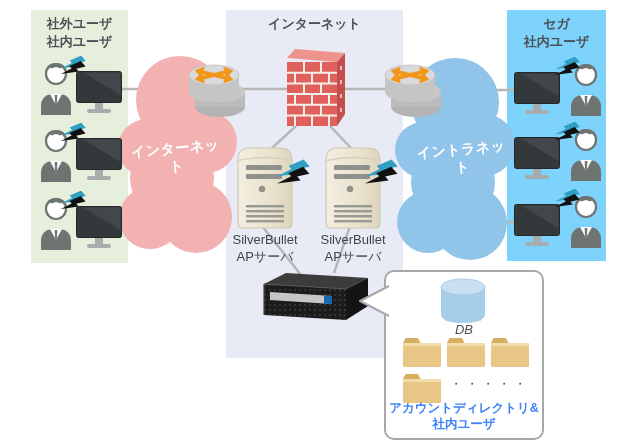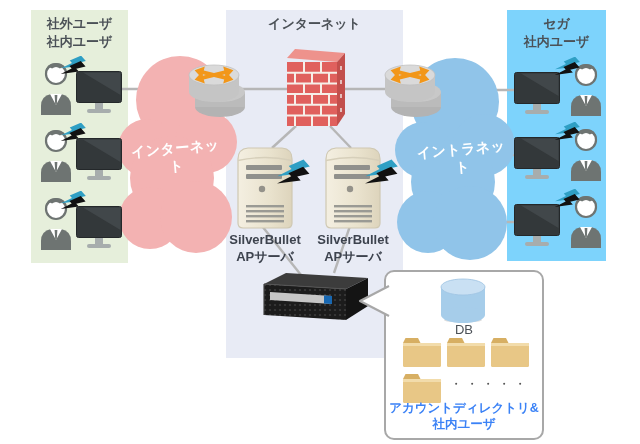--- a/index.html
+++ b/index.html
@@ -11,37 +11,37 @@
   .panel-lav{left:226px;width:177px;height:348px;background:#e8ebf5;}
   .panel-blue{left:507px;width:99px;height:251px;background:#7dd3fc;}
   .panel-title{position:absolute;top:5px;left:0;width:100%;text-align:center;
     font-size:13px;font-weight:bold;color:#4b5157;line-height:1.35;}
   
   #lines{position:absolute;left:0;top:0;z-index:2;pointer-events:none;}
   #clouds{position:absolute;left:0;top:0;z-index:3;pointer-events:none;}
   .cloud-label{position:absolute;z-index:4;color:#fff;font-weight:bold;font-size:14px;
     text-align:center;transform:rotate(-5deg);letter-spacing:0.5px;}
   .icon{position:absolute;z-index:5;}
-  .dev-label{position:absolute;z-index:5;text-align:center;font-size:13px;font-weight:700;
+  .dev-label{position:absolute;z-index:5;text-align:center;font-size:13px;font-weight:400;
     color:#3d434e;line-height:1.3;}
   
   .station{position:absolute;width:94px;height:70px;z-index:5;}
   .station .st-bolt{position:absolute;left:24px;top:0;width:30px;height:26px;}
   .station .st-user{position:absolute;left:2px;top:5px;width:40px;height:54px;}
   .station .st-mon{position:absolute;left:42px;top:15px;width:46px;height:44px;}
   .station-r .st-bolt{left:40px;}
   .station-r .st-user{left:54px;}
   .station-r .st-mon{left:2px;}
   
   #callout{position:absolute;left:384px;top:270px;width:156px;height:166px;background:#fff;
     border:2px solid #a8a8a8;border-radius:10px;z-index:6;}
   #callout-tail{position:absolute;left:356px;top:281px;width:34px;height:40px;z-index:7;}
   .db-svg{position:absolute;left:52px;top:6px;width:50px;height:46px;}
   .db-label{position:absolute;left:0;top:50px;width:100%;text-align:center;
-    font-size:13px;color:#4b5157;}
+    font-size:13px;color:#4b5157;font-style:italic;}
   .folder{position:absolute;width:40px;height:32px;}
   .f1{left:16px;top:64px;} .f2{left:60px;top:64px;} .f3{left:104px;top:64px;}
   .f4{left:16px;top:100px;}
   .dots{position:absolute;left:64px;top:104px;font-size:12px;letter-spacing:4px;color:#555;}
   .callout-caption{position:absolute;left:0;top:128px;width:100%;text-align:center;
     font-size:12.5px;font-weight:600;color:#3b82f6;line-height:1.3;}
 </style>
 </head>
 <body>
 

